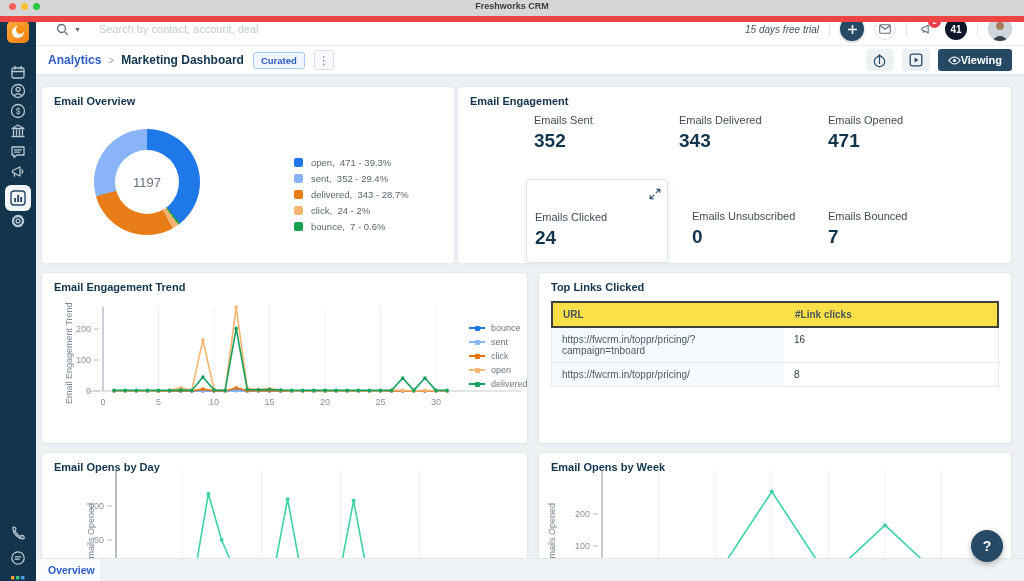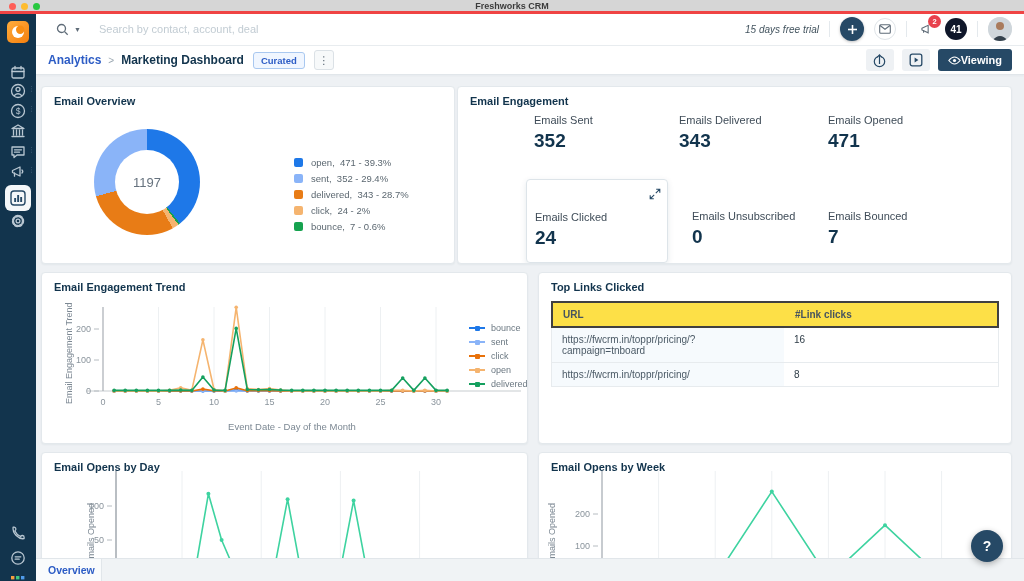--- a/index.html
+++ b/index.html
@@ -2,21 +2,21 @@
 <html><head>
 <meta charset="utf-8">
 <style>
   * { box-sizing: border-box; }
   html,body { margin:0; padding:0; }
   body {
     width:1024px; height:581px; position:relative; overflow:hidden;
     font-family:"Liberation Sans", sans-serif; background:#eef1f4;
   }
   
-  .titlebar { position:absolute; top:0; left:0; right:0; height:14px; background:#d6d6d6; border-bottom:3px solid #ef4444; z-index:20; }
+  .titlebar { position:absolute; top:0; left:0; right:0; height:22px; background:#d6d6d6; border-bottom:6px solid #ef4444; z-index:20; }
   .titlebar .wtitle { position:absolute; left:0; right:0; top:0; text-align:center; font-size:9px; line-height:13px; color:#3c3c3c; font-weight:bold; }
   .light { position:absolute; top:3px; width:7px; height:7px; border-radius:50%; }
   .light.r { left:9px;  background:#ff5f57; }
   .light.y { left:21px; background:#febc2e; }
   .light.g { left:33px; background:#28c840; }
 
   
   .sidebar { position:absolute; top:13px; left:0; bottom:0; width:36px; background:#12344d; z-index:15; }
   .logo { position:absolute; top:8px; left:7px; width:22px; height:22px; border-radius:5px; background:linear-gradient(140deg,#ffad3d,#f47f0e); }
   .nav { position:absolute; left:0; width:36px; height:20px; display:flex; justify-content:center; align-items:center; }
@@ -535,21 +535,20 @@
         <circle cx="316.29999999999995" cy="103.38" r="1.8" fill="#15a05f"></circle>
         <circle cx="327.4" cy="103.38" r="1.8" fill="#15a05f"></circle>
         <circle cx="338.5" cy="103.38" r="1.8" fill="#15a05f"></circle>
         <circle cx="349.59999999999997" cy="103.38" r="1.8" fill="#15a05f"></circle>
         <circle cx="360.7" cy="90.98" r="1.8" fill="#15a05f"></circle>
         <circle cx="371.8" cy="103.38" r="1.8" fill="#15a05f"></circle>
         <circle cx="382.9" cy="90.98" r="1.8" fill="#15a05f"></circle>
         <circle cx="394" cy="103.38" r="1.8" fill="#15a05f"></circle>
         <circle cx="405.09999999999997" cy="103.38" r="1.8" fill="#15a05f"></circle>
       </svg>
-    <div class="chart-xlabel">Event Date - Day of the Month</div>
     <div class="legend-v" id="trend-legend">
         <div class="item">
           <span class="lmark">
             <span class="ln" style="background: rgb(30, 120, 232);"></span>
             <span class="dt" style="background: rgb(30, 120, 232);"></span>
           </span>
           <span class="lbl">bounce</span>
         </div>
         <div class="item">
           <span class="lmark">

